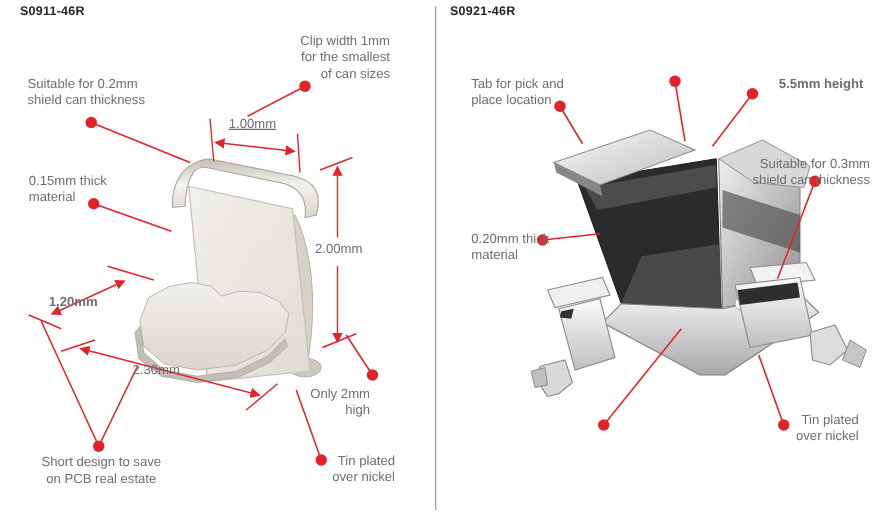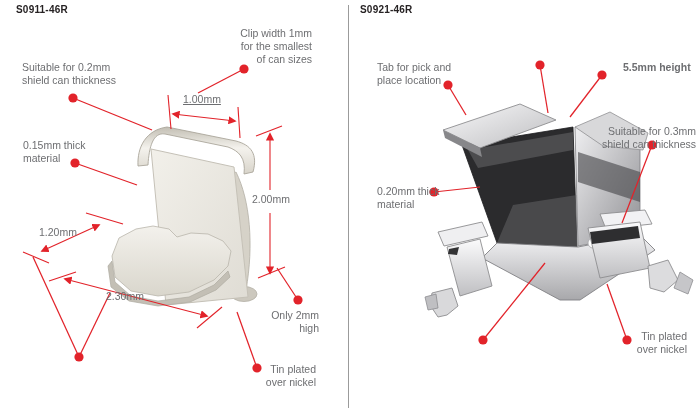--- a/index.html
+++ b/index.html
@@ -110,24 +110,26 @@
 
   <div class="ann" style="left:22px;top:61px;">Suitable for 0.2mm
 shield can thickness</div>
   <div class="ann ta-r" style="right:36px;top:27px;">Clip width 1mm
 for the smallest
 of can sizes</div>
   <div class="ann" style="left:23px;top:139px;">0.15mm thick
 material</div>
   <div class="ann" style="left:183px;top:93px;text-decoration:underline;">1.00mm</div>
   <div class="ann" style="left:252px;top:193px;">2.00mm</div>
-  <div class="ann" style="left:39px;top:226px;">1.20mm</div>
+  <div class="ann" style="left:39px;top:236px;font-weight:bold;">1.20mm</div>
   <div class="ann" style="left:106px;top:290px;">2.30mm</div>
-  <div class="ann ta-r" style="right:29px;top:309px;">Only 2mm
+  <div class="ann ta-r" style="right:52px;top:309px;">Only 2mm
 high</div>
+  <div class="ann ta-c" style="left:30px;top:364px;width:102px;">Short design to save
+on PCB real estate</div>
   <div class="ann ta-r" style="right:32px;top:363px;">Tin plated
 over nickel</div>
 </div>
 
 <div class="divider"></div>
 
 <div class="panel" id="panel-right">
 
   <svg width="352" height="415" viewBox="0 0 352 415">
     <defs>

